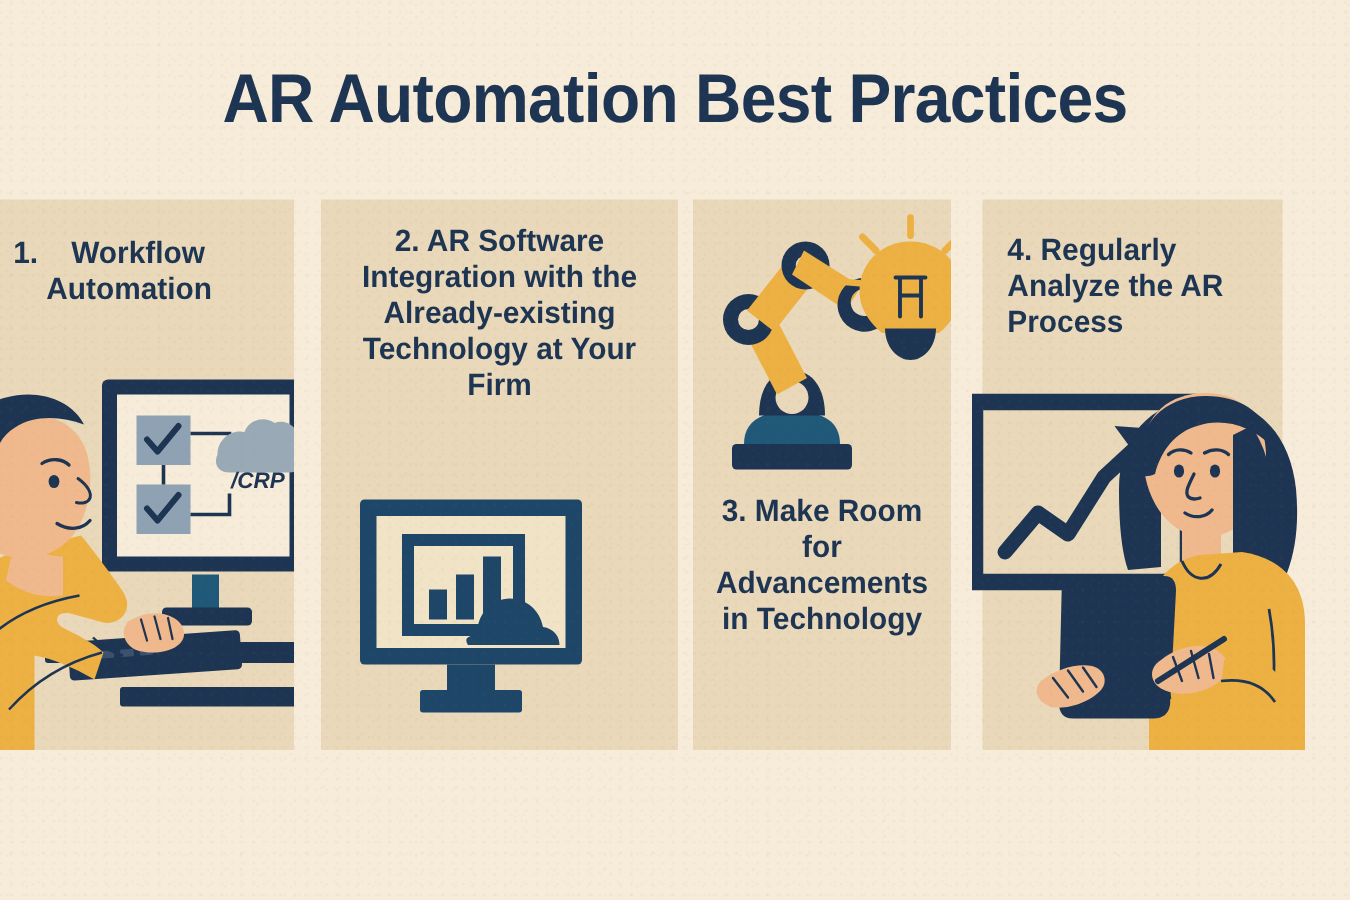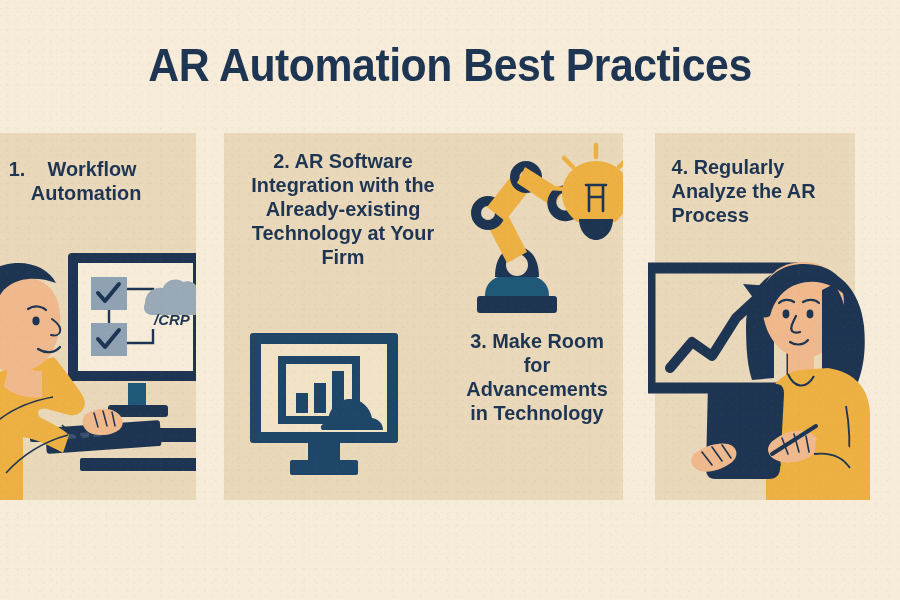--- a/index.html
+++ b/index.html
@@ -30,22 +30,22 @@
     transform:scaleX(.93);
     white-space:nowrap;
   }
   .panel{
     position:absolute;top:133px;height:367px;
     background:#e9d8b9;
     overflow:visible;
   }
   .panel .clip{position:absolute;inset:0;overflow:hidden;text-align:center;}
   #p1{left:0px;width:196px;}
-  #p2{left:224px;width:238px;}
-  #p3{left:451px;width:172px;}
+  #p2{left:214px;width:238px;}
+  #p3{left:462px;width:172px;}
   #p4{left:655px;width:200px;}
 
   .ptext{
     position:absolute;left:0;right:0;
     color:#1d3553;font-weight:bold;
     font-size:20px;line-height:1.17;
     text-align:center;
     z-index:20;
     padding:0 6px;
     box-sizing:border-box;

